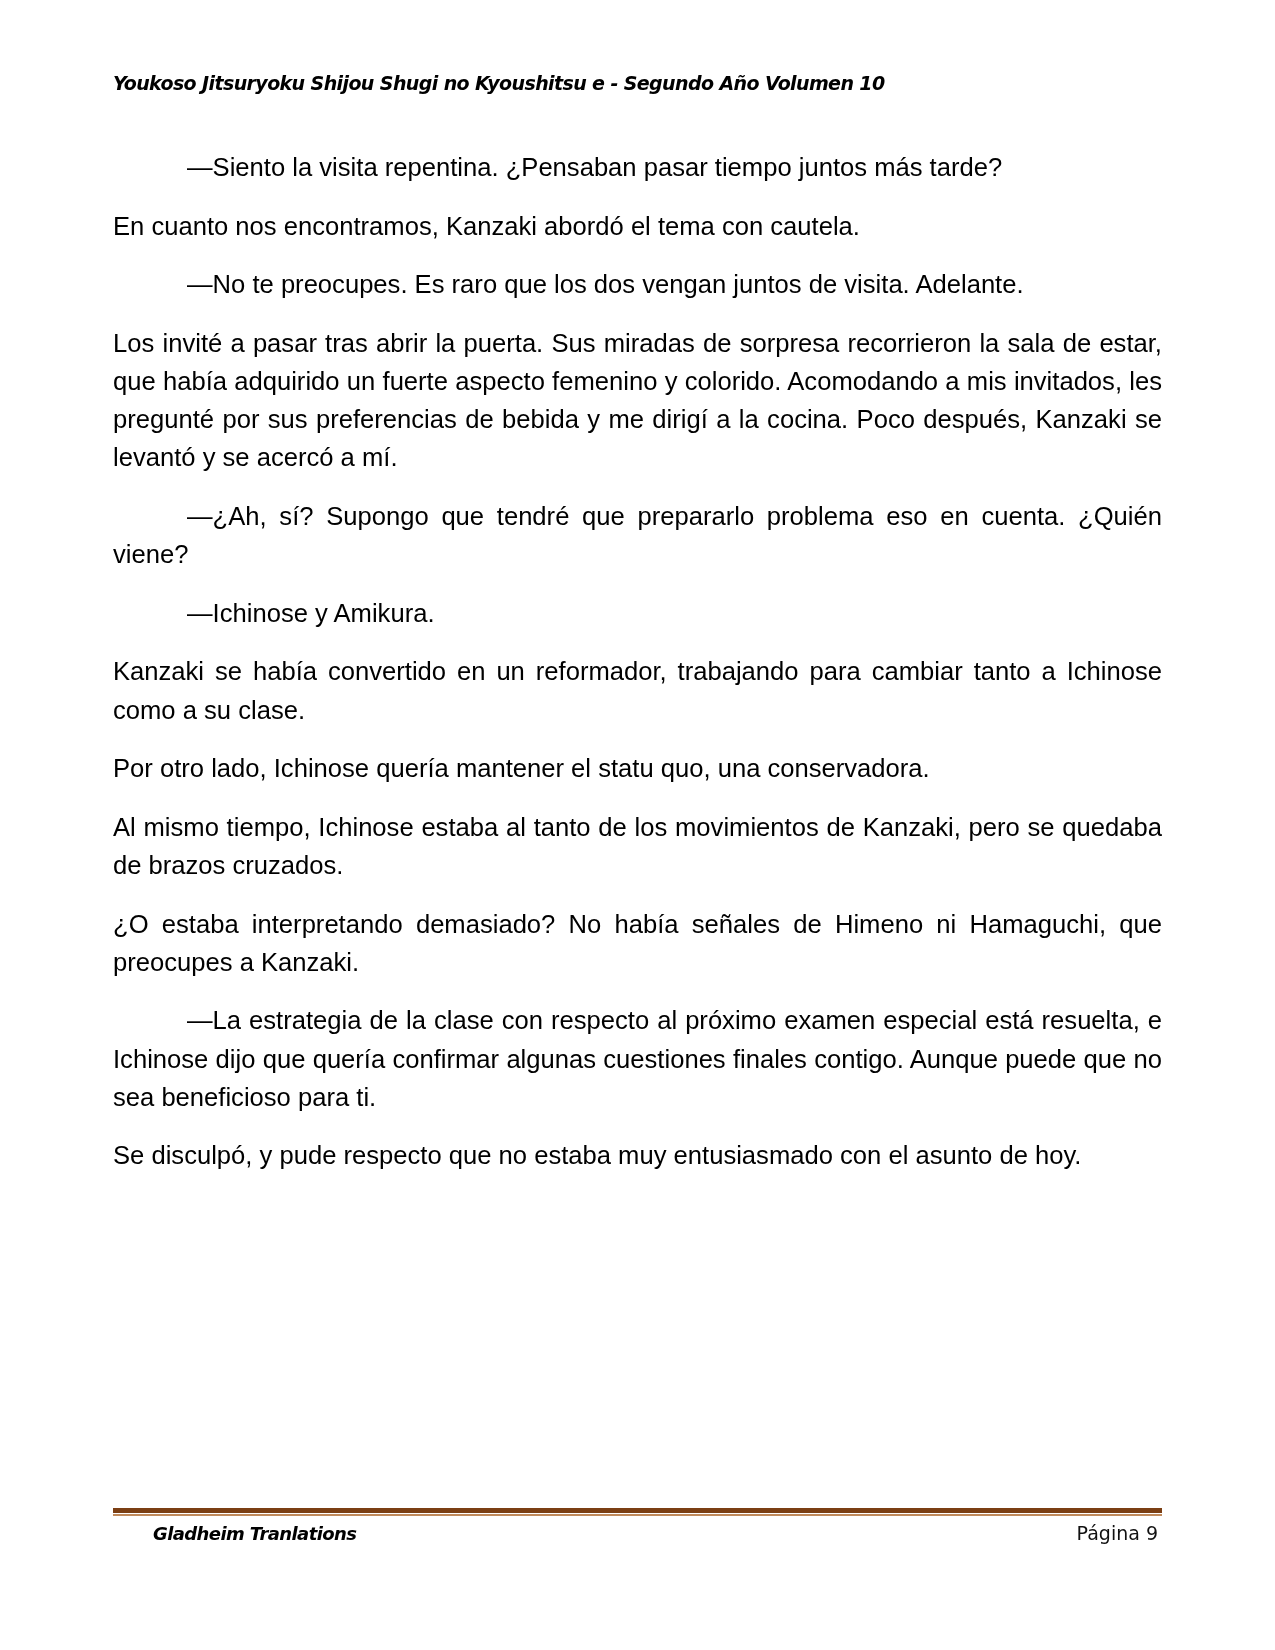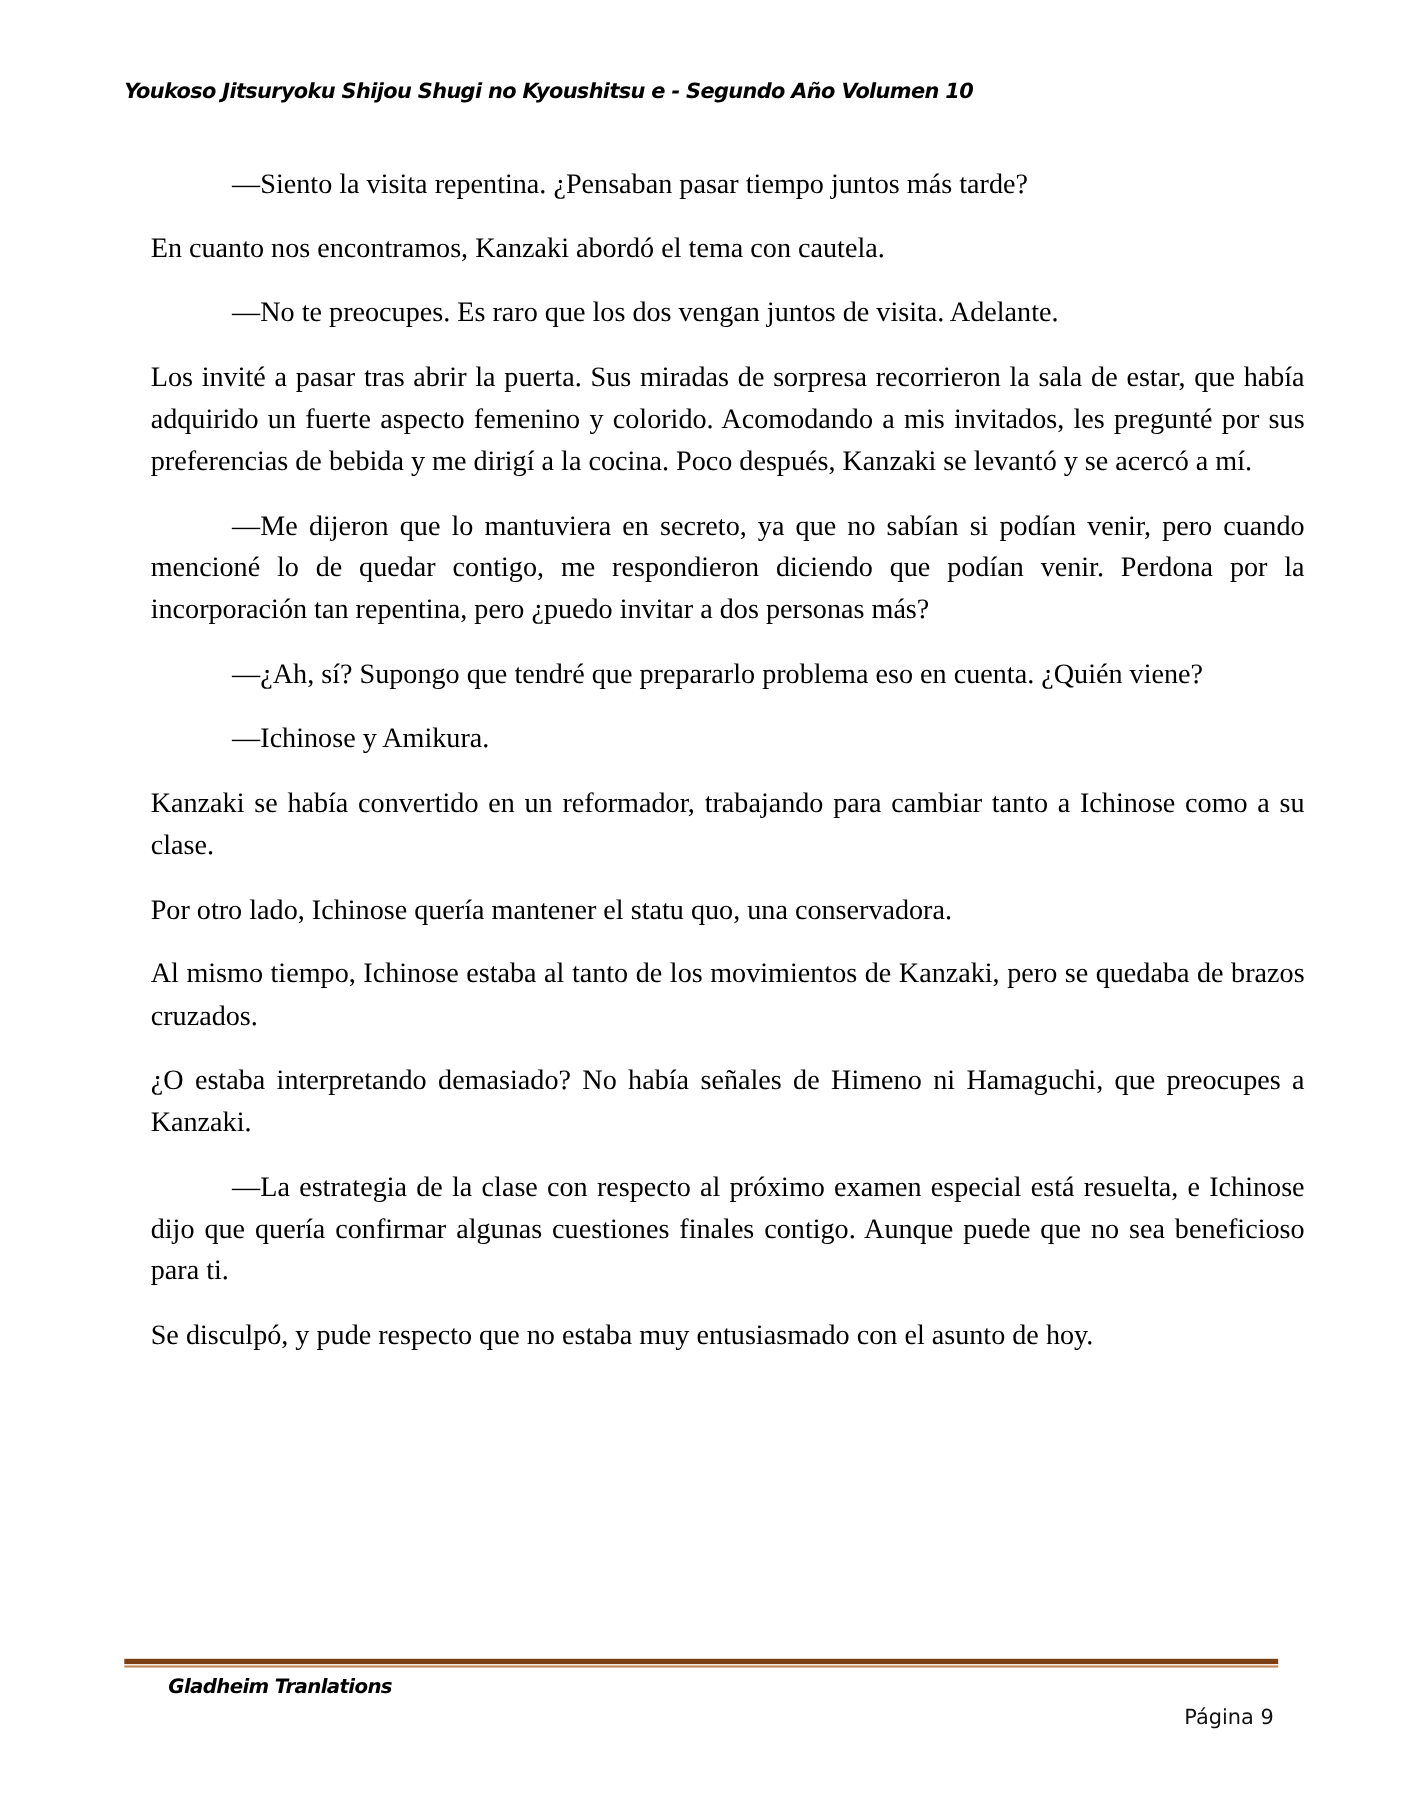--- a/index.html
+++ b/index.html
@@ -26,25 +26,24 @@
       font-size: 19px;
       letter-spacing: -0.6px;
       color: #000;
       white-space: nowrap;
     }
     .body-text {
       position: absolute;
       left: 113px;
       top: 148px;
       width: 1049px;
-      font-family: Liberation Serif, serif;
+      font-family: Liberation Sans, sans-serif;
       font-size: 25.6px;
       line-height: 38.2px;
       text-align: justify;
-      margin-left: 24px;
     }
     .body-text p {
       margin: 0 0 20.4px 0;
     }
     .body-text p.indent {
       text-indent: 74px;
     }
     .footer-rule {
       position: absolute;
       left: 113px;
@@ -75,34 +74,32 @@
       letter-spacing: -0.6px;
       margin-left: 40px;
     }
     .footer-right {
       position: absolute;
       right: 117px;
       top: 1522px;
       font-family: "DejaVu Sans", sans-serif;
       font-size: 19px;
       color: #111;
-      margin-top: 28px;
     }
   </style>
 </head>
 <body>
 
 <div class="page-header">Youkoso Jitsuryoku Shijou Shugi no Kyoushitsu e - Segundo Año Volumen 10</div>
 
 <div class="body-text">
   <p class="indent">—Siento la visita repentina. ¿Pensaban pasar tiempo juntos más tarde?</p>
   <p>En cuanto nos encontramos, Kanzaki abordó el tema con cautela.</p>
   <p class="indent">—No te preocupes. Es raro que los dos vengan juntos de visita. Adelante.</p>
   <p>Los invité a pasar tras abrir la puerta. Sus miradas de sorpresa recorrieron la sala de estar, que había adquirido un fuerte aspecto femenino y colorido. Acomodando a mis invitados, les pregunté por sus preferencias de bebida y me dirigí a la cocina. Poco después, Kanzaki se levantó y se acercó a mí.</p>
-  <p class="indent">—Me dijeron que lo mantuviera en secreto, ya que no sabían si podían venir, pero cuando mencioné lo de quedar contigo, me respondieron diciendo que podían venir. Perdona por la incorporación tan repentina, pero ¿puedo invitar a dos personas más?</p>
   <p class="indent">—¿Ah, sí? Supongo que tendré que prepararlo problema eso en cuenta. ¿Quién viene?</p>
   <p class="indent">—Ichinose y Amikura.</p>
   <p>Kanzaki se había convertido en un reformador, trabajando para cambiar tanto a Ichinose como a su clase.</p>
   <p>Por otro lado, Ichinose quería mantener el statu quo, una conservadora.</p>
   <p>Al mismo tiempo, Ichinose estaba al tanto de los movimientos de Kanzaki, pero se quedaba de brazos cruzados.</p>
   <p>¿O estaba interpretando demasiado? No había señales de Himeno ni Hamaguchi, que preocupes a Kanzaki.</p>
   <p class="indent">—La estrategia de la clase con respecto al próximo examen especial está resuelta, e Ichinose dijo que quería confirmar algunas cuestiones finales contigo. Aunque puede que no sea beneficioso para ti.</p>
   <p>Se disculpó, y pude respecto que no estaba muy entusiasmado con el asunto de hoy.</p>
 </div>
 

